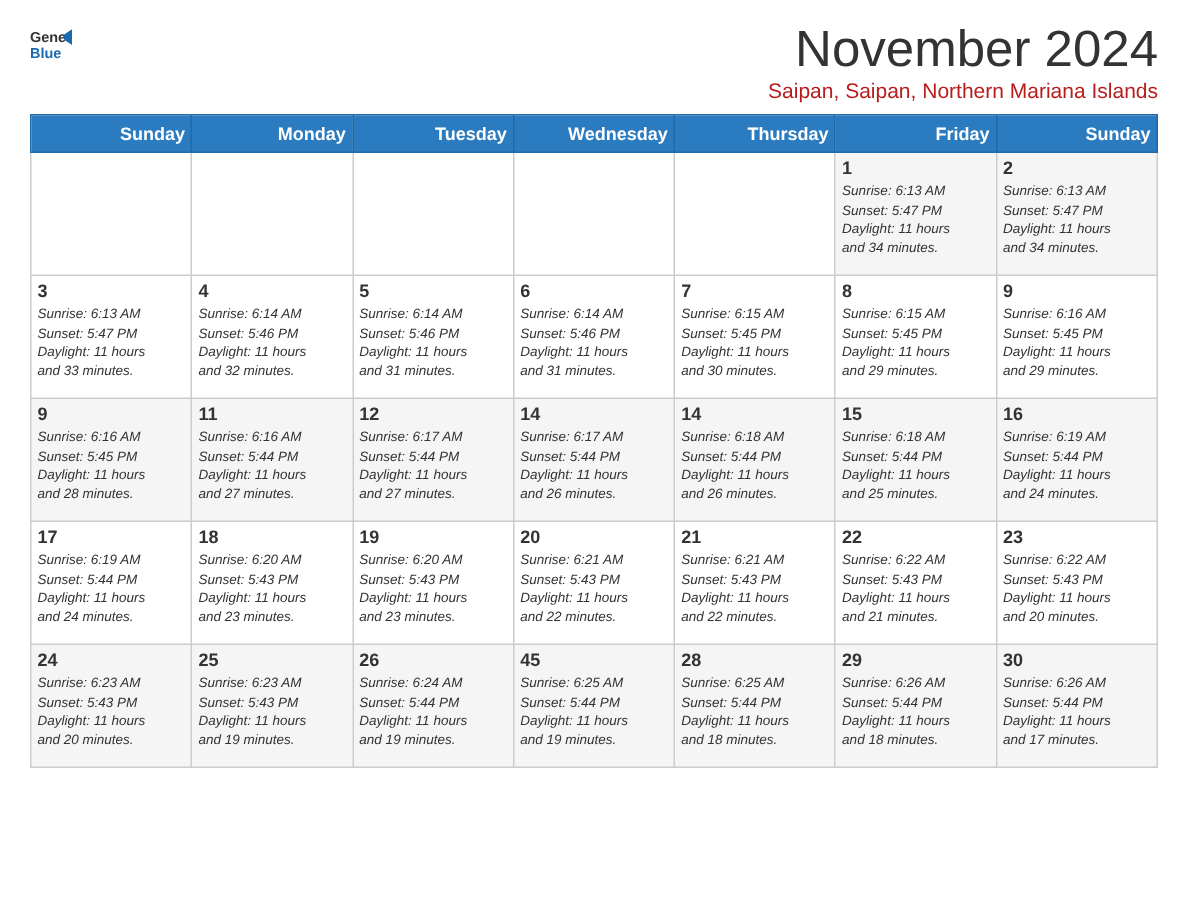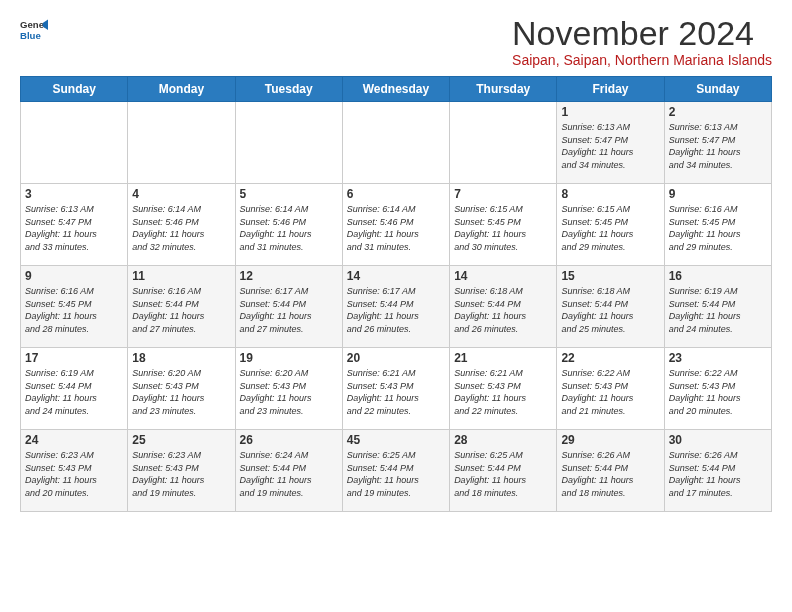--- a/index.html
+++ b/index.html
@@ -23,20 +23,21 @@
     .logo {
       display: flex;
       align-items: center;
       gap: 4px;
     }
     .logo-icon {
       width: 28px;
       height: 28px;
     }
     .title-block {
+      text-align: right;
     }
     .month-title {
       font-size: 34px;
       font-weight: 300;
       color: #333;
       line-height: 1;
     }
     .subtitle {
       font-size: 14px;
       color: #b91c1c;
@@ -46,21 +47,21 @@
       width: 100%;
       border-collapse: collapse;
       table-layout: fixed;
     }
     thead th {
       background: #2a7bbf;
       color: #fff;
       font-size: 12px;
       font-weight: bold;
       padding: 5px 4px;
-      text-align: center;
+      text-align: right;
       border: 1px solid #1e6aaa;
     }
     tbody td {
       border: 1px solid #ccc;
       vertical-align: top;
       padding: 3px 4px;
       font-size: 9.5px;
       color: #333;
       height: 82px;
       background: #fff;

